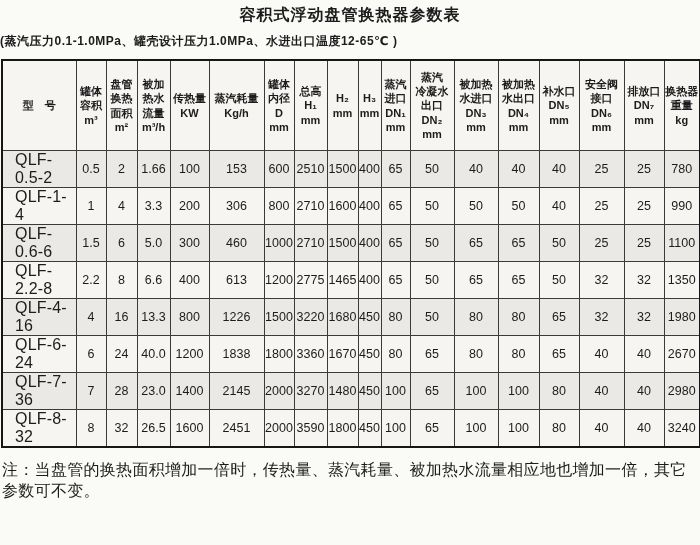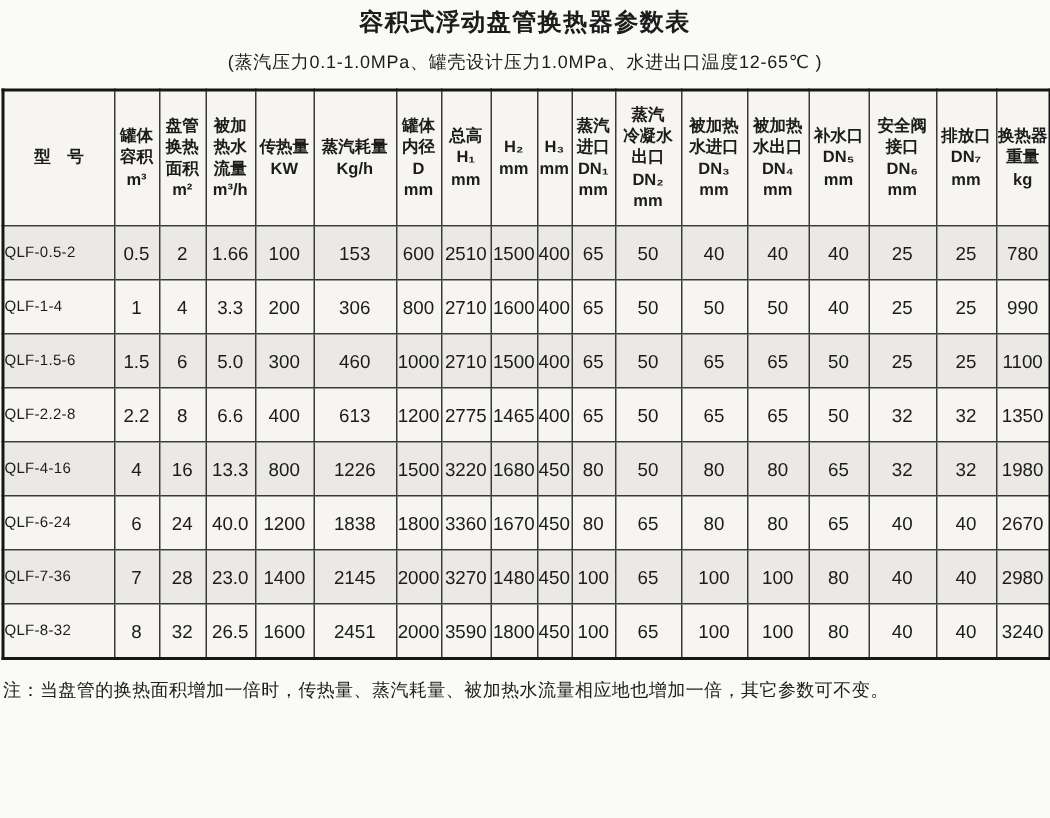--- a/index.html
+++ b/index.html
@@ -20,23 +20,22 @@
     position: relative;
   }
   .title {
     text-align: center;
     font-size: 16px;
     font-weight: bold;
     padding-top: 5px;
     letter-spacing: 1px;
   }
   .subtitle {
-    text-align: center;
     font-size: 12px;
-    font-weight: normal;
+    font-weight: bold;
     margin-top: 7px;
     letter-spacing: 0.5px;
   }
   table.params {
     border-collapse: collapse;
     table-layout: fixed;
     width: 698px;
     margin: 9px 0 0 1px;
     border: 2px solid #161616;
     background: #f5f4f1;
@@ -62,26 +61,26 @@
     height: 35px;
   }
   table.params tbody tr:nth-child(odd) {
     background: #ebe9e5;
   }
   table.params tbody tr:nth-child(even) {
     background: #f6f5f2;
   }
   table.params tbody td.model {
     text-align: left;
-    padding-left: 0;
-    font-size: 10px;
+    padding-left: 12px;
+    font-size: 16px;
     letter-spacing: 0.2px;
   }
   .footnote {
-    font-size: 12px;
+    font-size: 16px;
     margin: 12px 0 0 2px;
     letter-spacing: 0.3px;
     font-family: Liberation Serif, serif;
   }
 </style>
 </head>
 <body>
 
 <div class="page">
   <div class="title">容积式浮动盘管换热器参数表</div>
@@ -204,21 +203,21 @@
           <td>65</td>
           <td>50</td>
           <td>50</td>
           <td>50</td>
           <td>40</td>
           <td>25</td>
           <td>25</td>
           <td>990</td>
         </tr>
         <tr>
-          <td class="model">QLF-1.5-6</td>
+          <td class="model">QLF-0.6-6</td>
           <td>1.5</td>
           <td>6</td>
           <td>5.0</td>
           <td>300</td>
           <td>460</td>
           <td>1000</td>
           <td>2710</td>
           <td>1500</td>
           <td>400</td>
           <td>65</td>

